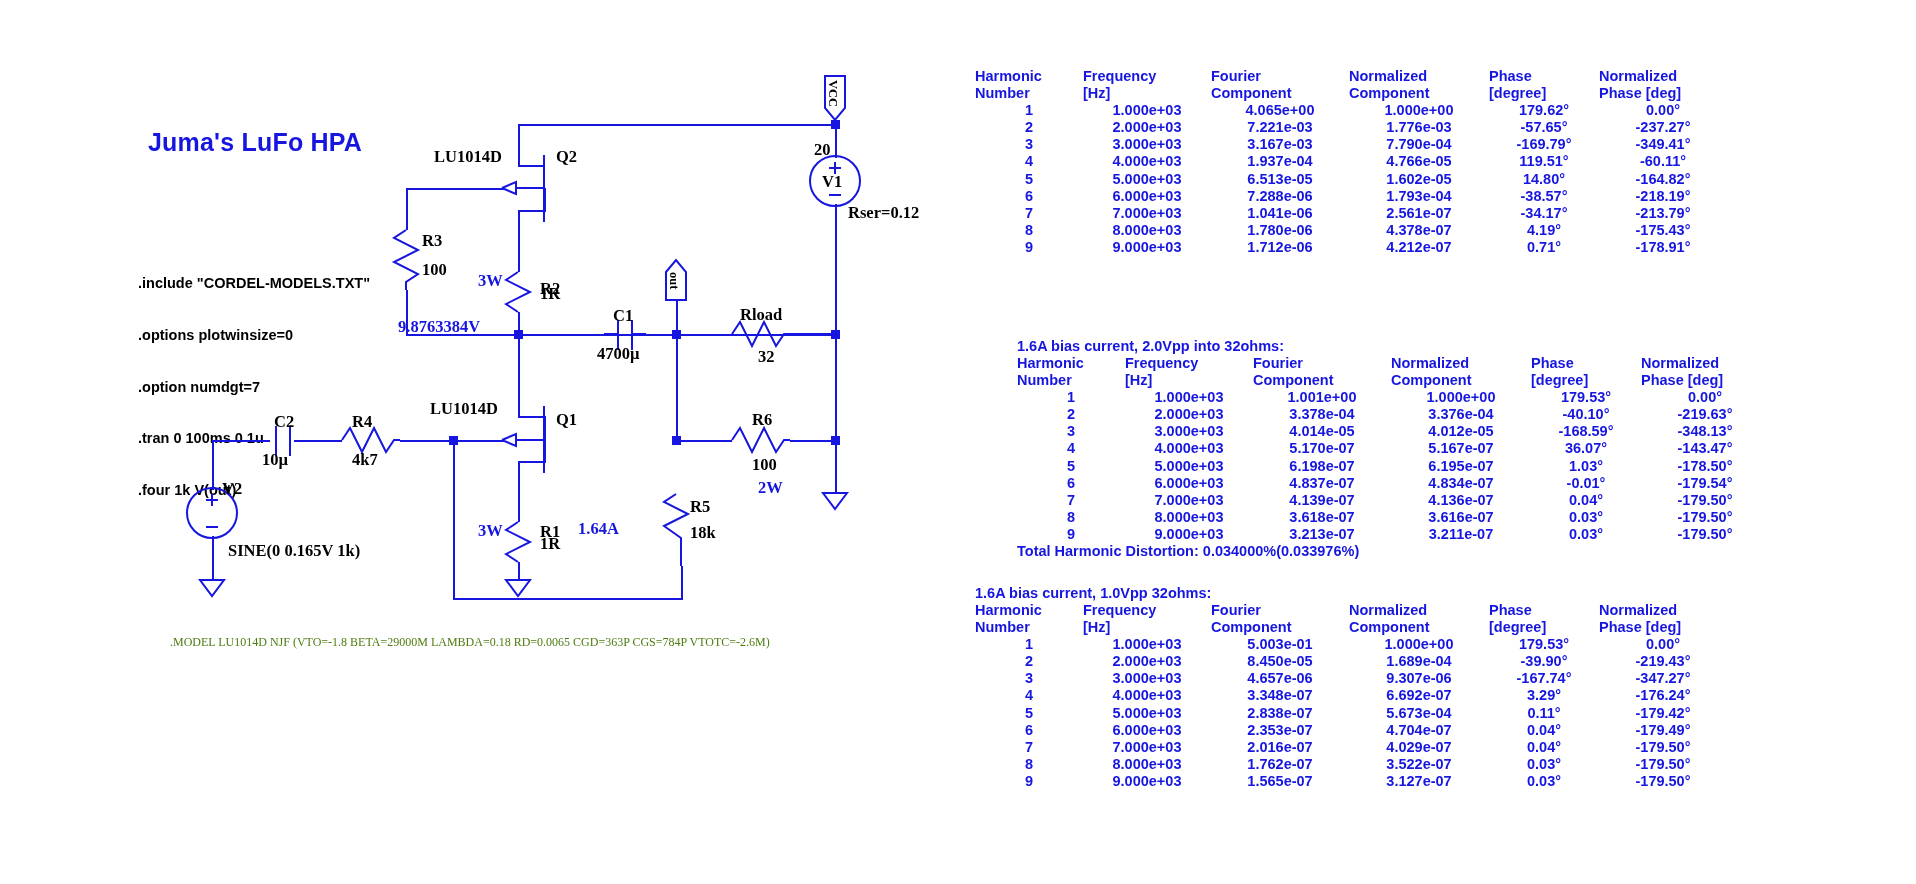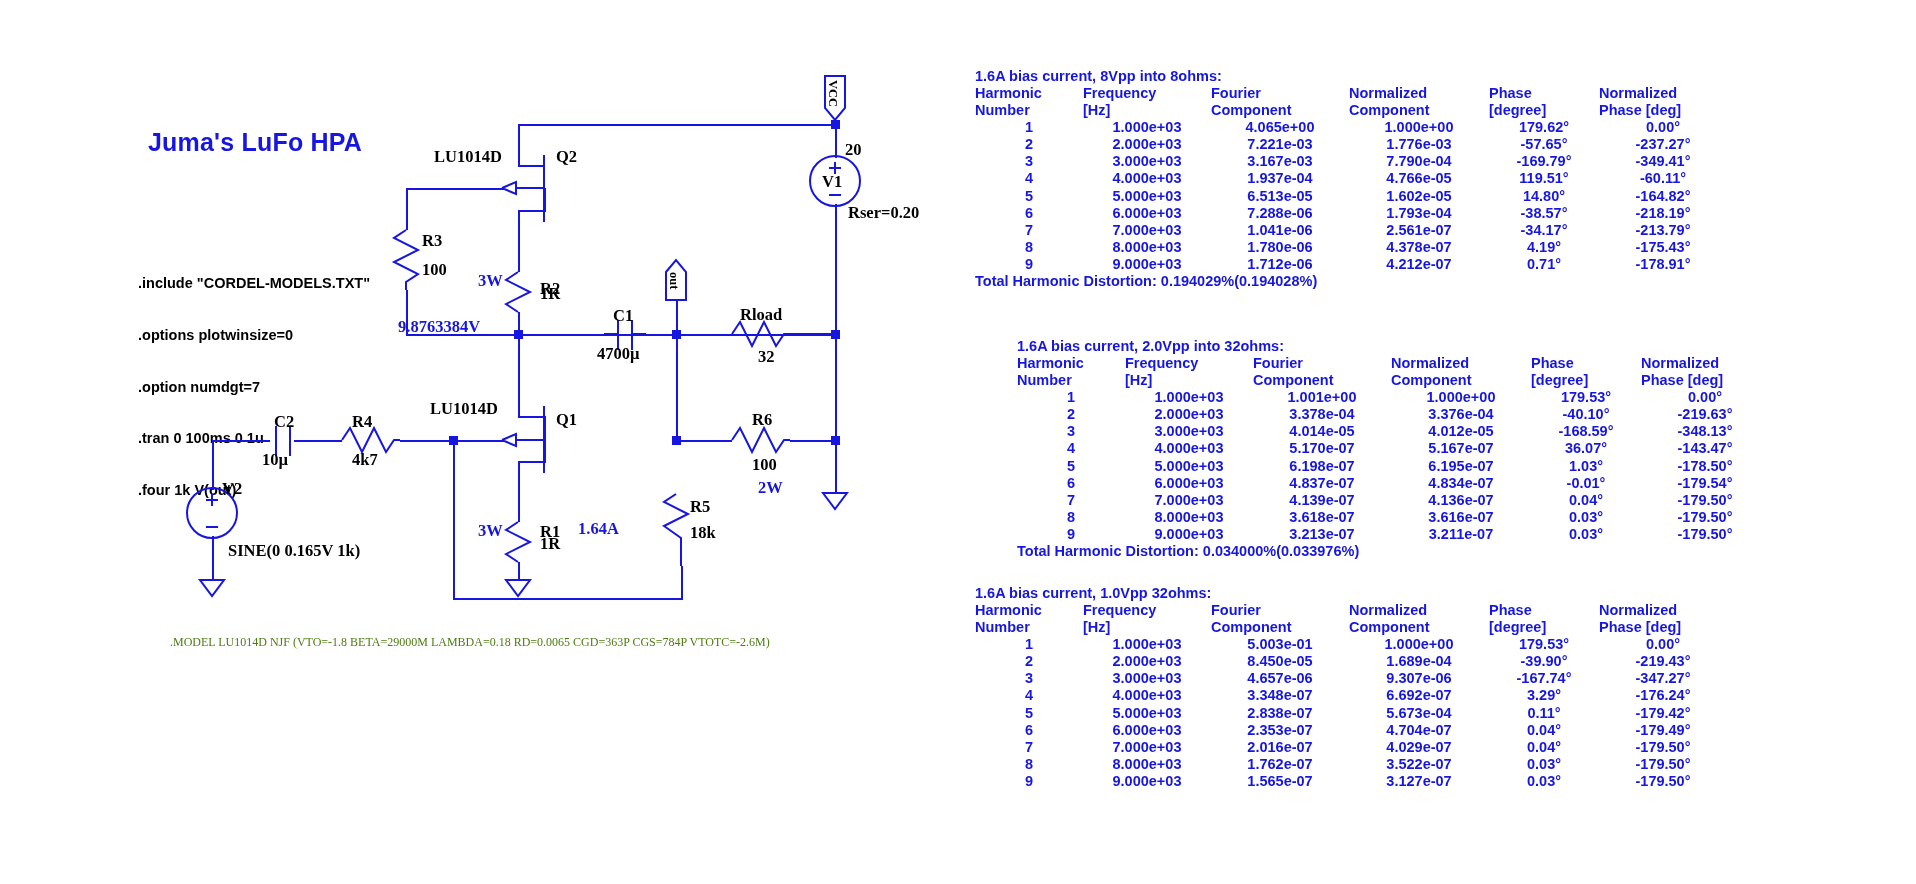--- a/index.html
+++ b/index.html
@@ -223,34 +223,33 @@
   <div class="abs lbl-black" style="left:613px;top:306px;">C1</div>
   <div class="abs lbl-black" style="left:597px;top:344px;">4700µ</div>
 
   <div class="abs lbl-black" style="left:274px;top:412px;">C2</div>
   <div class="abs lbl-black" style="left:262px;top:450px;">10µ</div>
 
   <div class="abs lbl-black" style="left:352px;top:412px;">R4</div>
   <div class="abs lbl-black" style="left:352px;top:450px;">4k7</div>
 
   <div class="abs lbl-black" style="left:822px;top:172px;">V1</div>
-  <div class="abs lbl-black" style="left:845px;top:140px;">20</div>
-  <div class="abs lbl-black" style="left:848px;top:203px;">Rser=0.20</div>
+  <div class="abs lbl-black" style="left:814px;top:140px;">20</div>
+  <div class="abs lbl-black" style="left:848px;top:203px;">Rser=0.12</div>
 
   <div class="abs lbl-black" style="left:222px;top:479px;">V2</div>
   <div class="abs lbl-black" style="left:228px;top:541px;">SINE(0 0.165V 1k)</div>
 
   <div class="abs lbl-blue" style="left:398px;top:317px;">9.8763384V</div>
   <div class="abs lbl-blue" style="left:578px;top:519px;">1.64A</div>
 
   <div class="abs model-line" style="left:170px;top:635px;">.MODEL LU1014D NJF (VTO=-1.8 BETA=29000M LAMBDA=0.18 RD=0.0065 CGD=363P CGS=784P VTOTC=-2.6M)</div>
 </div>
 
 <div class="ftable" style="left:975px;top:68px;">
-  <div class="fcaption">1.6A bias current, 8Vpp into 8ohms:</div>
   <div class="fgrid">
     <div class="fh">Harmonic</div>
     <div class="fh">Frequency</div>
     <div class="fh">Fourier</div>
     <div class="fh">Normalized</div>
     <div class="fh">Phase</div>
     <div class="fh">Normalized</div>
     <div class="fh">Number</div>
     <div class="fh">[Hz]</div>
     <div class="fh">Component</div>
@@ -307,21 +306,20 @@
       <div class="fc">4.378e-07</div>
       <div class="fc">4.19°</div>
       <div class="fc">-175.43°</div>
       <div class="fc">9</div>
       <div class="fc">9.000e+03</div>
       <div class="fc">1.712e-06</div>
       <div class="fc">4.212e-07</div>
       <div class="fc">0.71°</div>
       <div class="fc">-178.91°</div>
     </div>
-  <div class="fthd">Total Harmonic Distortion: 0.194029%(0.194028%)</div>
 </div>
 
 <div class="ftable" style="left:975px;top:338px;margin-left:42px;">
   <div class="fcaption">1.6A bias current, 2.0Vpp into 32ohms:</div>
   <div class="fgrid">
     <div class="fh">Harmonic</div>
     <div class="fh">Frequency</div>
     <div class="fh">Fourier</div>
     <div class="fh">Normalized</div>
     <div class="fh">Phase</div>

